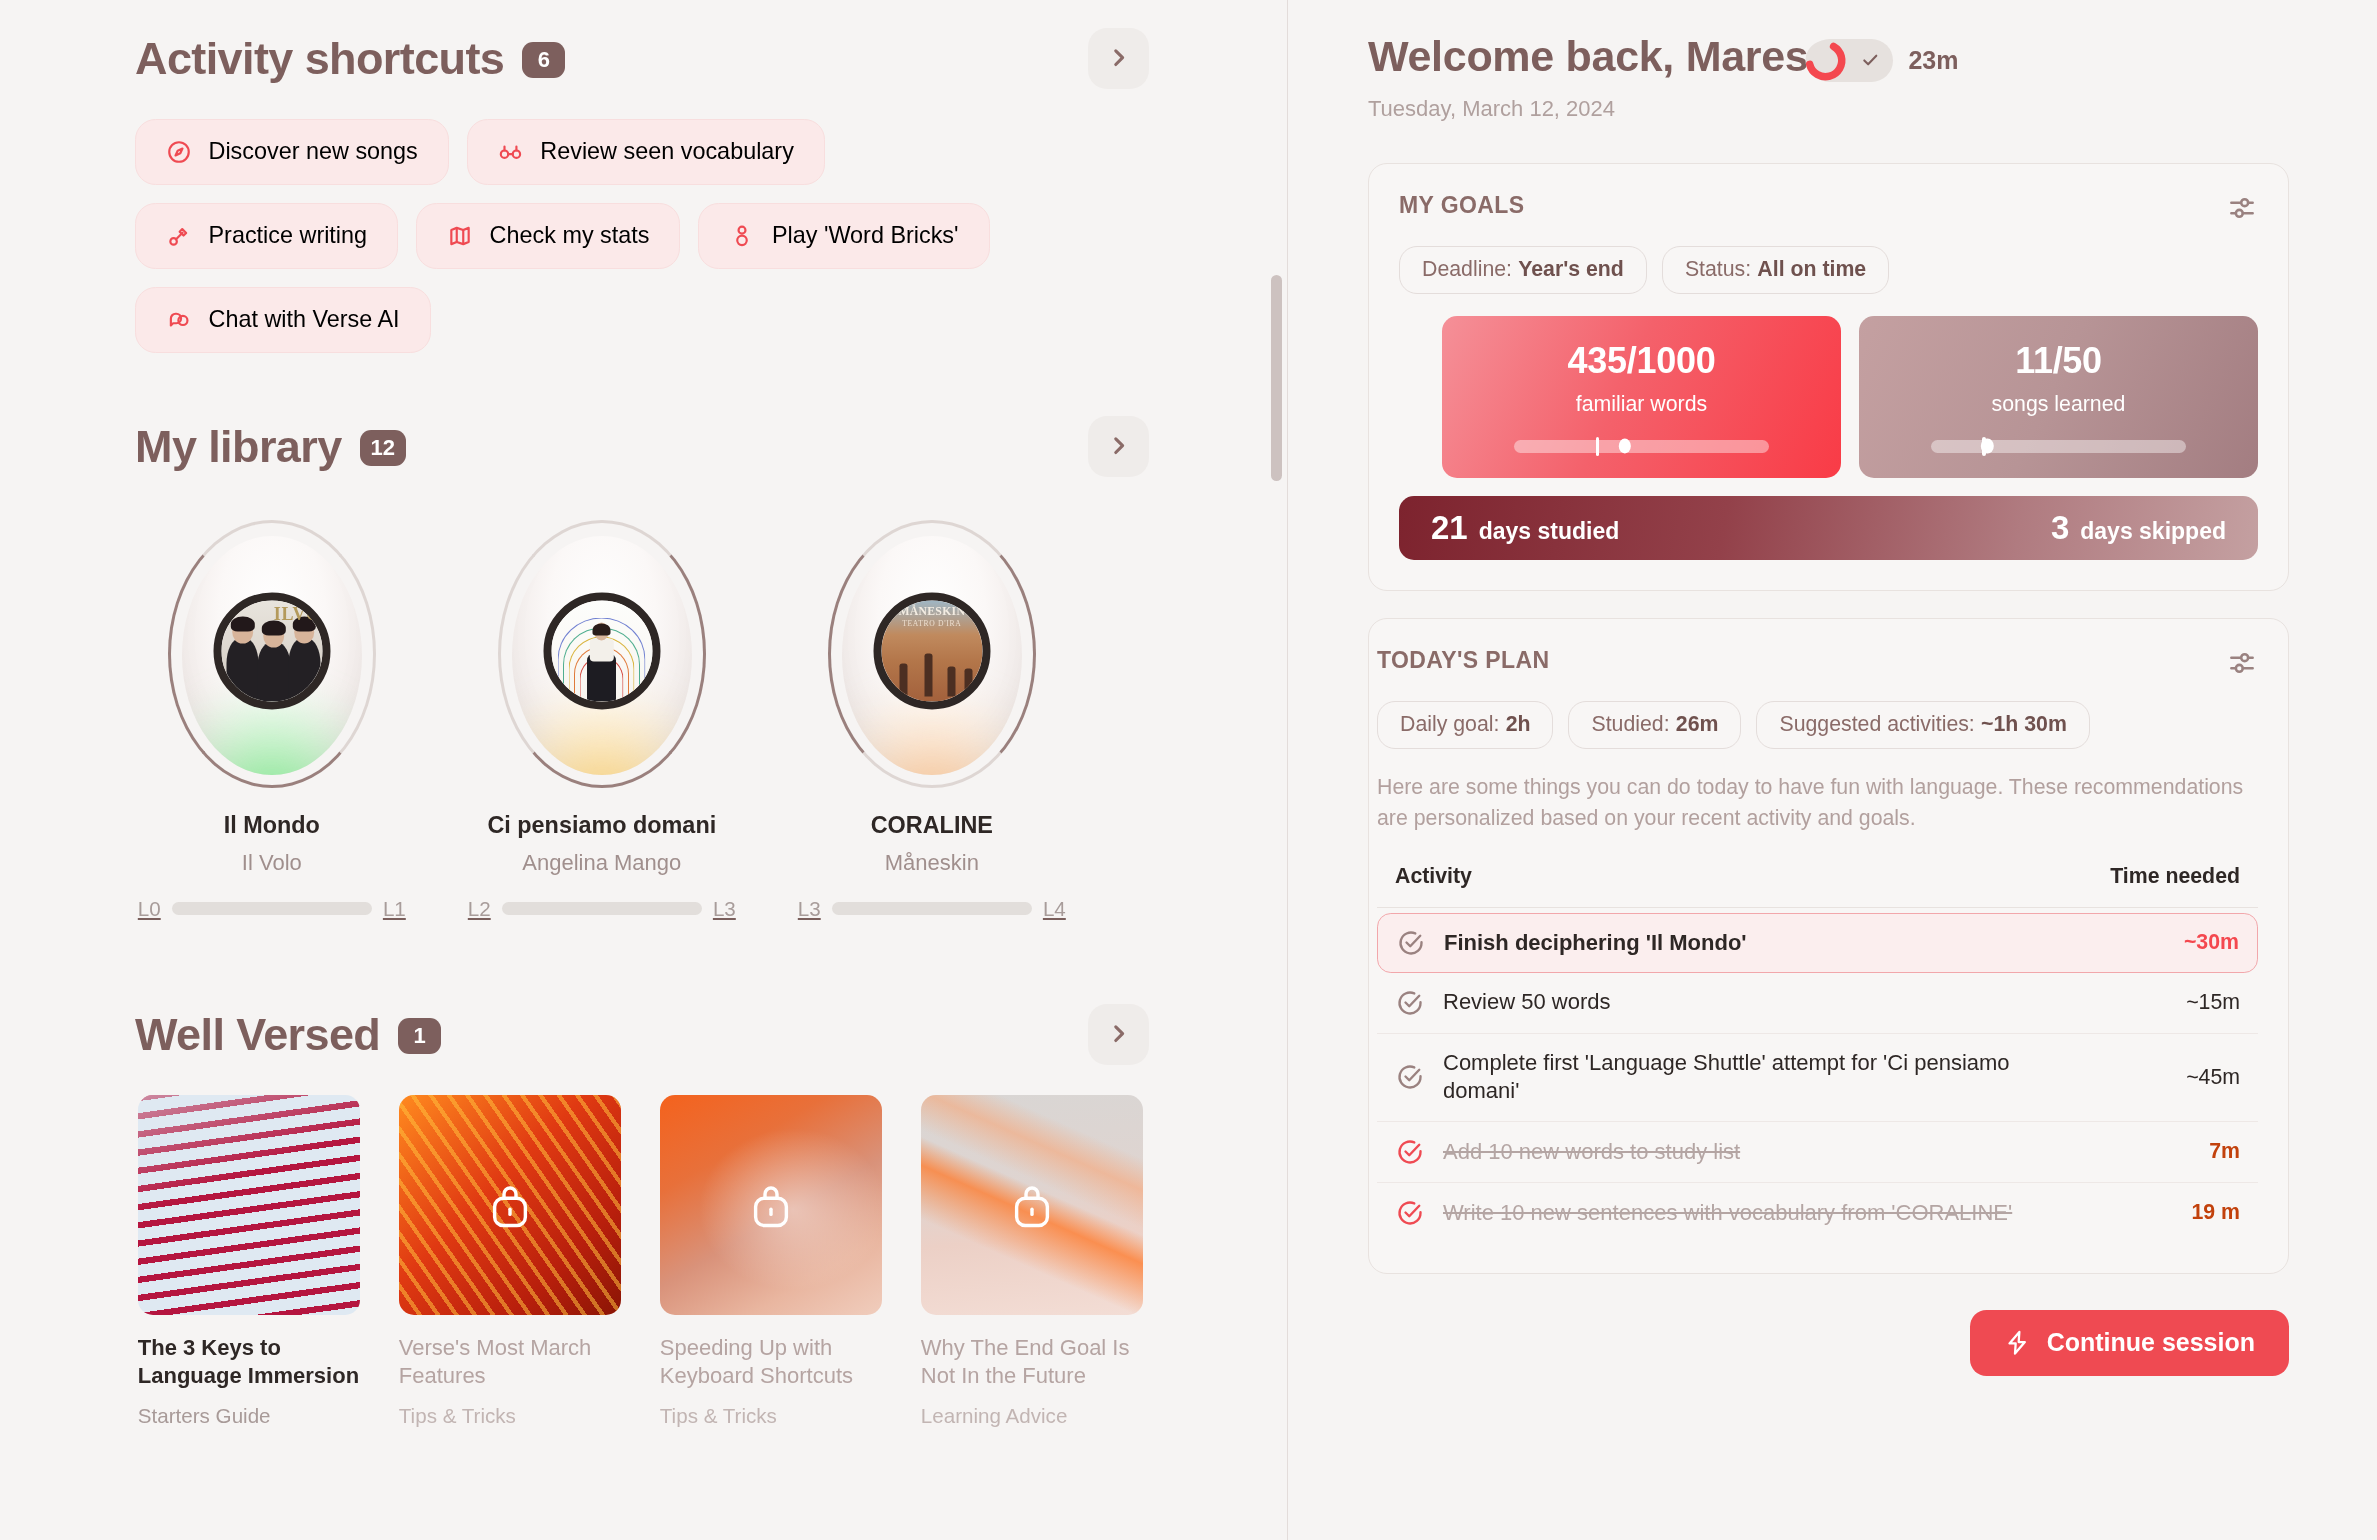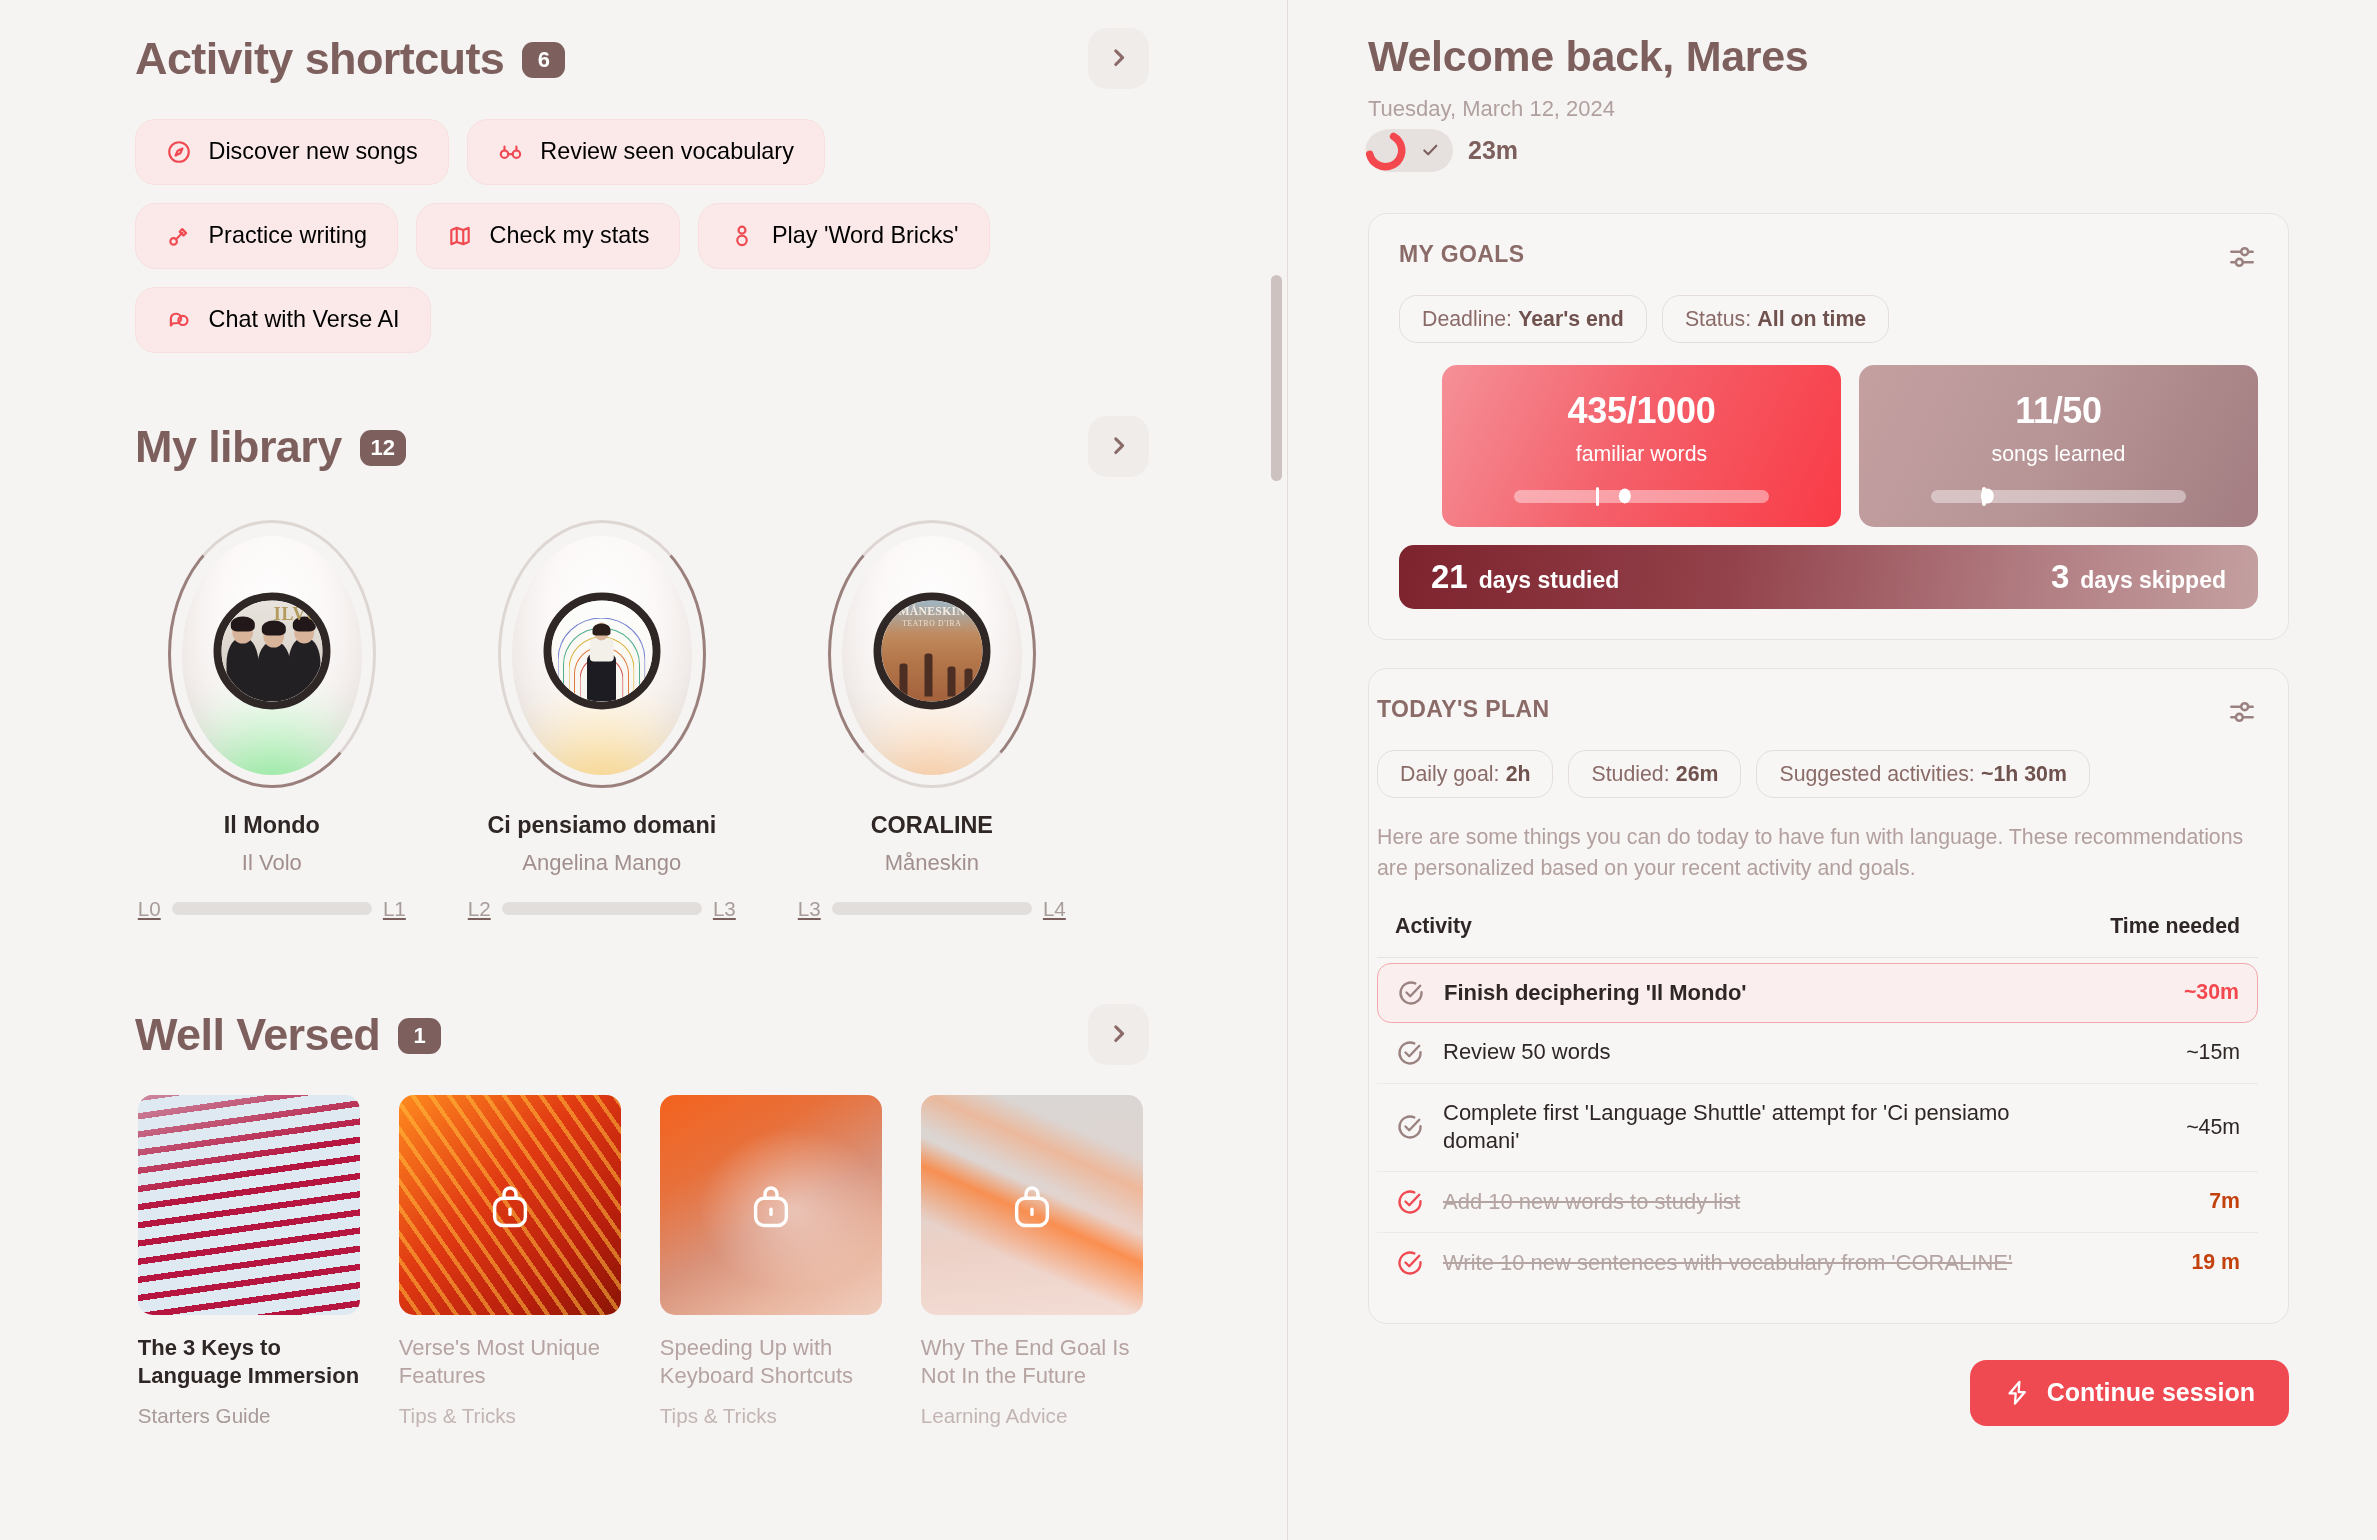--- a/index.html
+++ b/index.html
@@ -204,21 +204,21 @@
   .article-cat { font-size: 20.6px; color:#a89a98; margin-top: 13.8px; }
   .article-cat.locked { color:#c2b5b3; }
 
   
   .right-panel {
     width: 1089px;
     height: 1541px;
     padding: 32px 88px 0 80px;
     position: relative;
   }
-  .welcome-row { display:flex; align-items:flex-start; justify-content:flex-start;flex-direction:column; }
+  .welcome-row { display:flex; align-items:flex-start; justify-content:flex-start; }
   .welcome-title { font-size: 43px; font-weight:700; color:#7d5f5d; letter-spacing:-0.3px; }
   .welcome-date { font-size: 22px; color:#b0a09e; margin-top: 15px; }
 
   .timer-wrap { display:flex; align-items:center; gap: 15px; margin-top: 6.9px; }
   .timer-pill {
     width: 85px; height: 43px; border-radius: 23.4px; background:#e6e1de;
     display:flex; align-items:center; position:relative;
   }
   .timer-ring { position:absolute; left:-5.5px; top:-1.4px; width:45px; height:45px; }
   .timer-check { position:absolute; right:12.4px; top:50%; transform:translateY(-50%); width:20.6px; height:20.6px;}
@@ -506,21 +506,21 @@
           <div class="article-cat">Starters Guide</div>
         </div>
         <div class="article">
           <div class="art-thumb t2">
             <svg class="lock" viewBox="0 0 24 28" fill="none">
               <rect x="3" y="10" width="18" height="16" rx="5" stroke="#ffffff" stroke-width="2"></rect>
               <path d="M8.5 10V7.5a3.5 3.5 0 017 0V10" stroke="#ffffff" stroke-width="2"></path>
               <rect x="11" y="15.5" width="2" height="5" rx="1" fill="#ffffff"></rect>
             </svg>
           </div>
-          <div class="article-title locked">Verse's Most Unique Features</div>
+          <div class="article-title locked">Verse's Most March Features</div>
           <div class="article-cat locked">Tips &amp; Tricks</div>
         </div>
         <div class="article">
           <div class="art-thumb t3">
             <svg class="lock" viewBox="0 0 24 28" fill="none">
               <rect x="3" y="10" width="18" height="16" rx="5" stroke="#ffffff" stroke-width="2"></rect>
               <path d="M8.5 10V7.5a3.5 3.5 0 017 0V10" stroke="#ffffff" stroke-width="2"></path>
               <rect x="11" y="15.5" width="2" height="5" rx="1" fill="#ffffff"></rect>
             </svg>
           </div>

